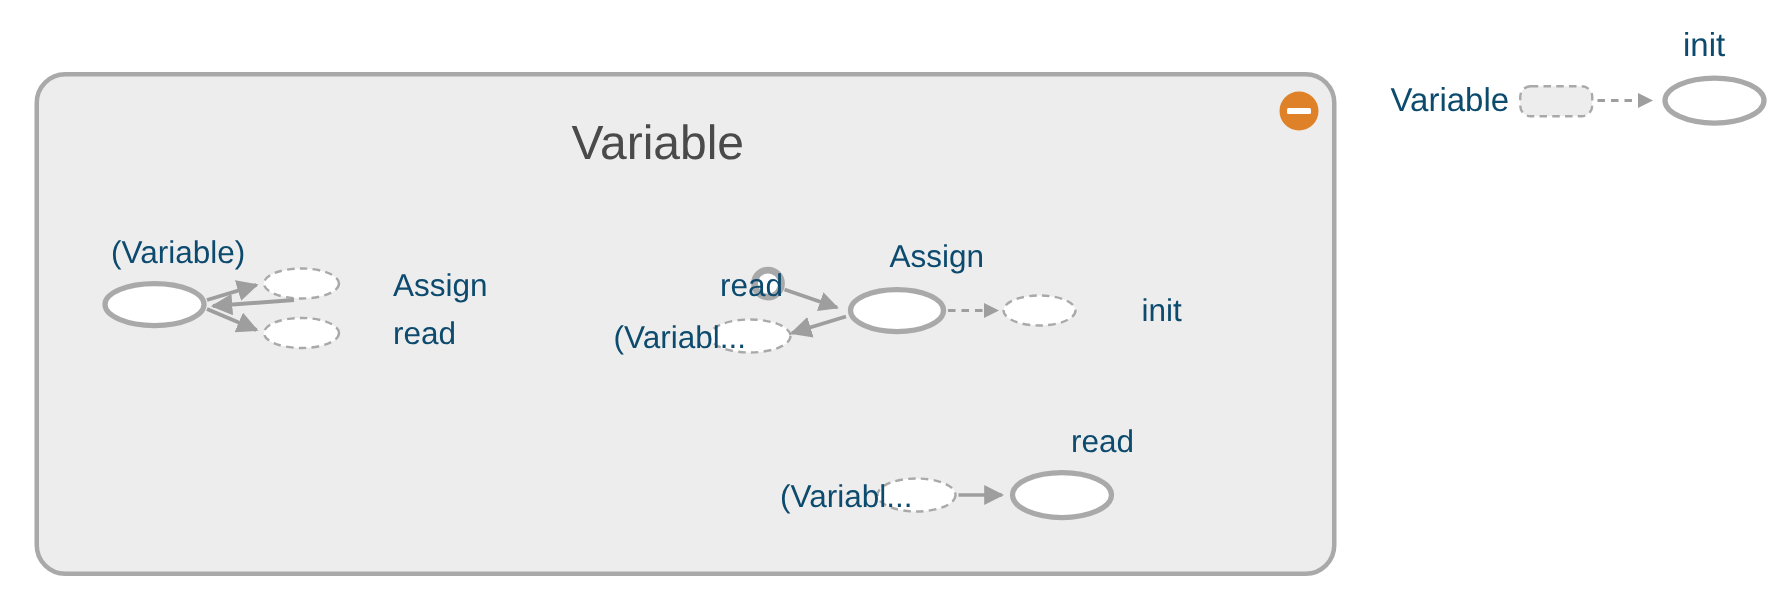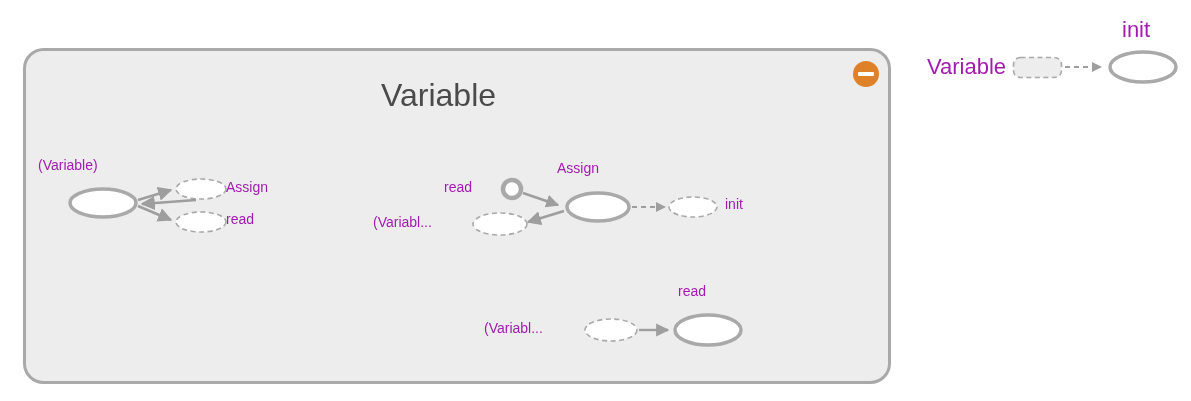--- a/index.html
+++ b/index.html
@@ -19,26 +19,26 @@
   }
   #graph-svg {
     position: absolute;
     left: 0;
     top: 0;
     width: 1191px;
     height: 401px;
   }
   .lbl {
     position: absolute;
-    color: #a21caf;
+    color: #0c4a6e;
     white-space: nowrap;
     line-height: 1;
     user-select: none;
   }
-  .lbl-node { font-size: 14px; }
+  .lbl-node { font-size: 21px; margin-left: 36px; }
   .lbl-title { font-size: 32px; color: #4a4a4a; }
   .lbl-ext { font-size: 22px; }
   .collapse-btn {
     position: absolute;
     width: 26px;
     height: 26px;
     border-radius: 50%;
     background: #df8128;
     cursor: pointer;
   }

